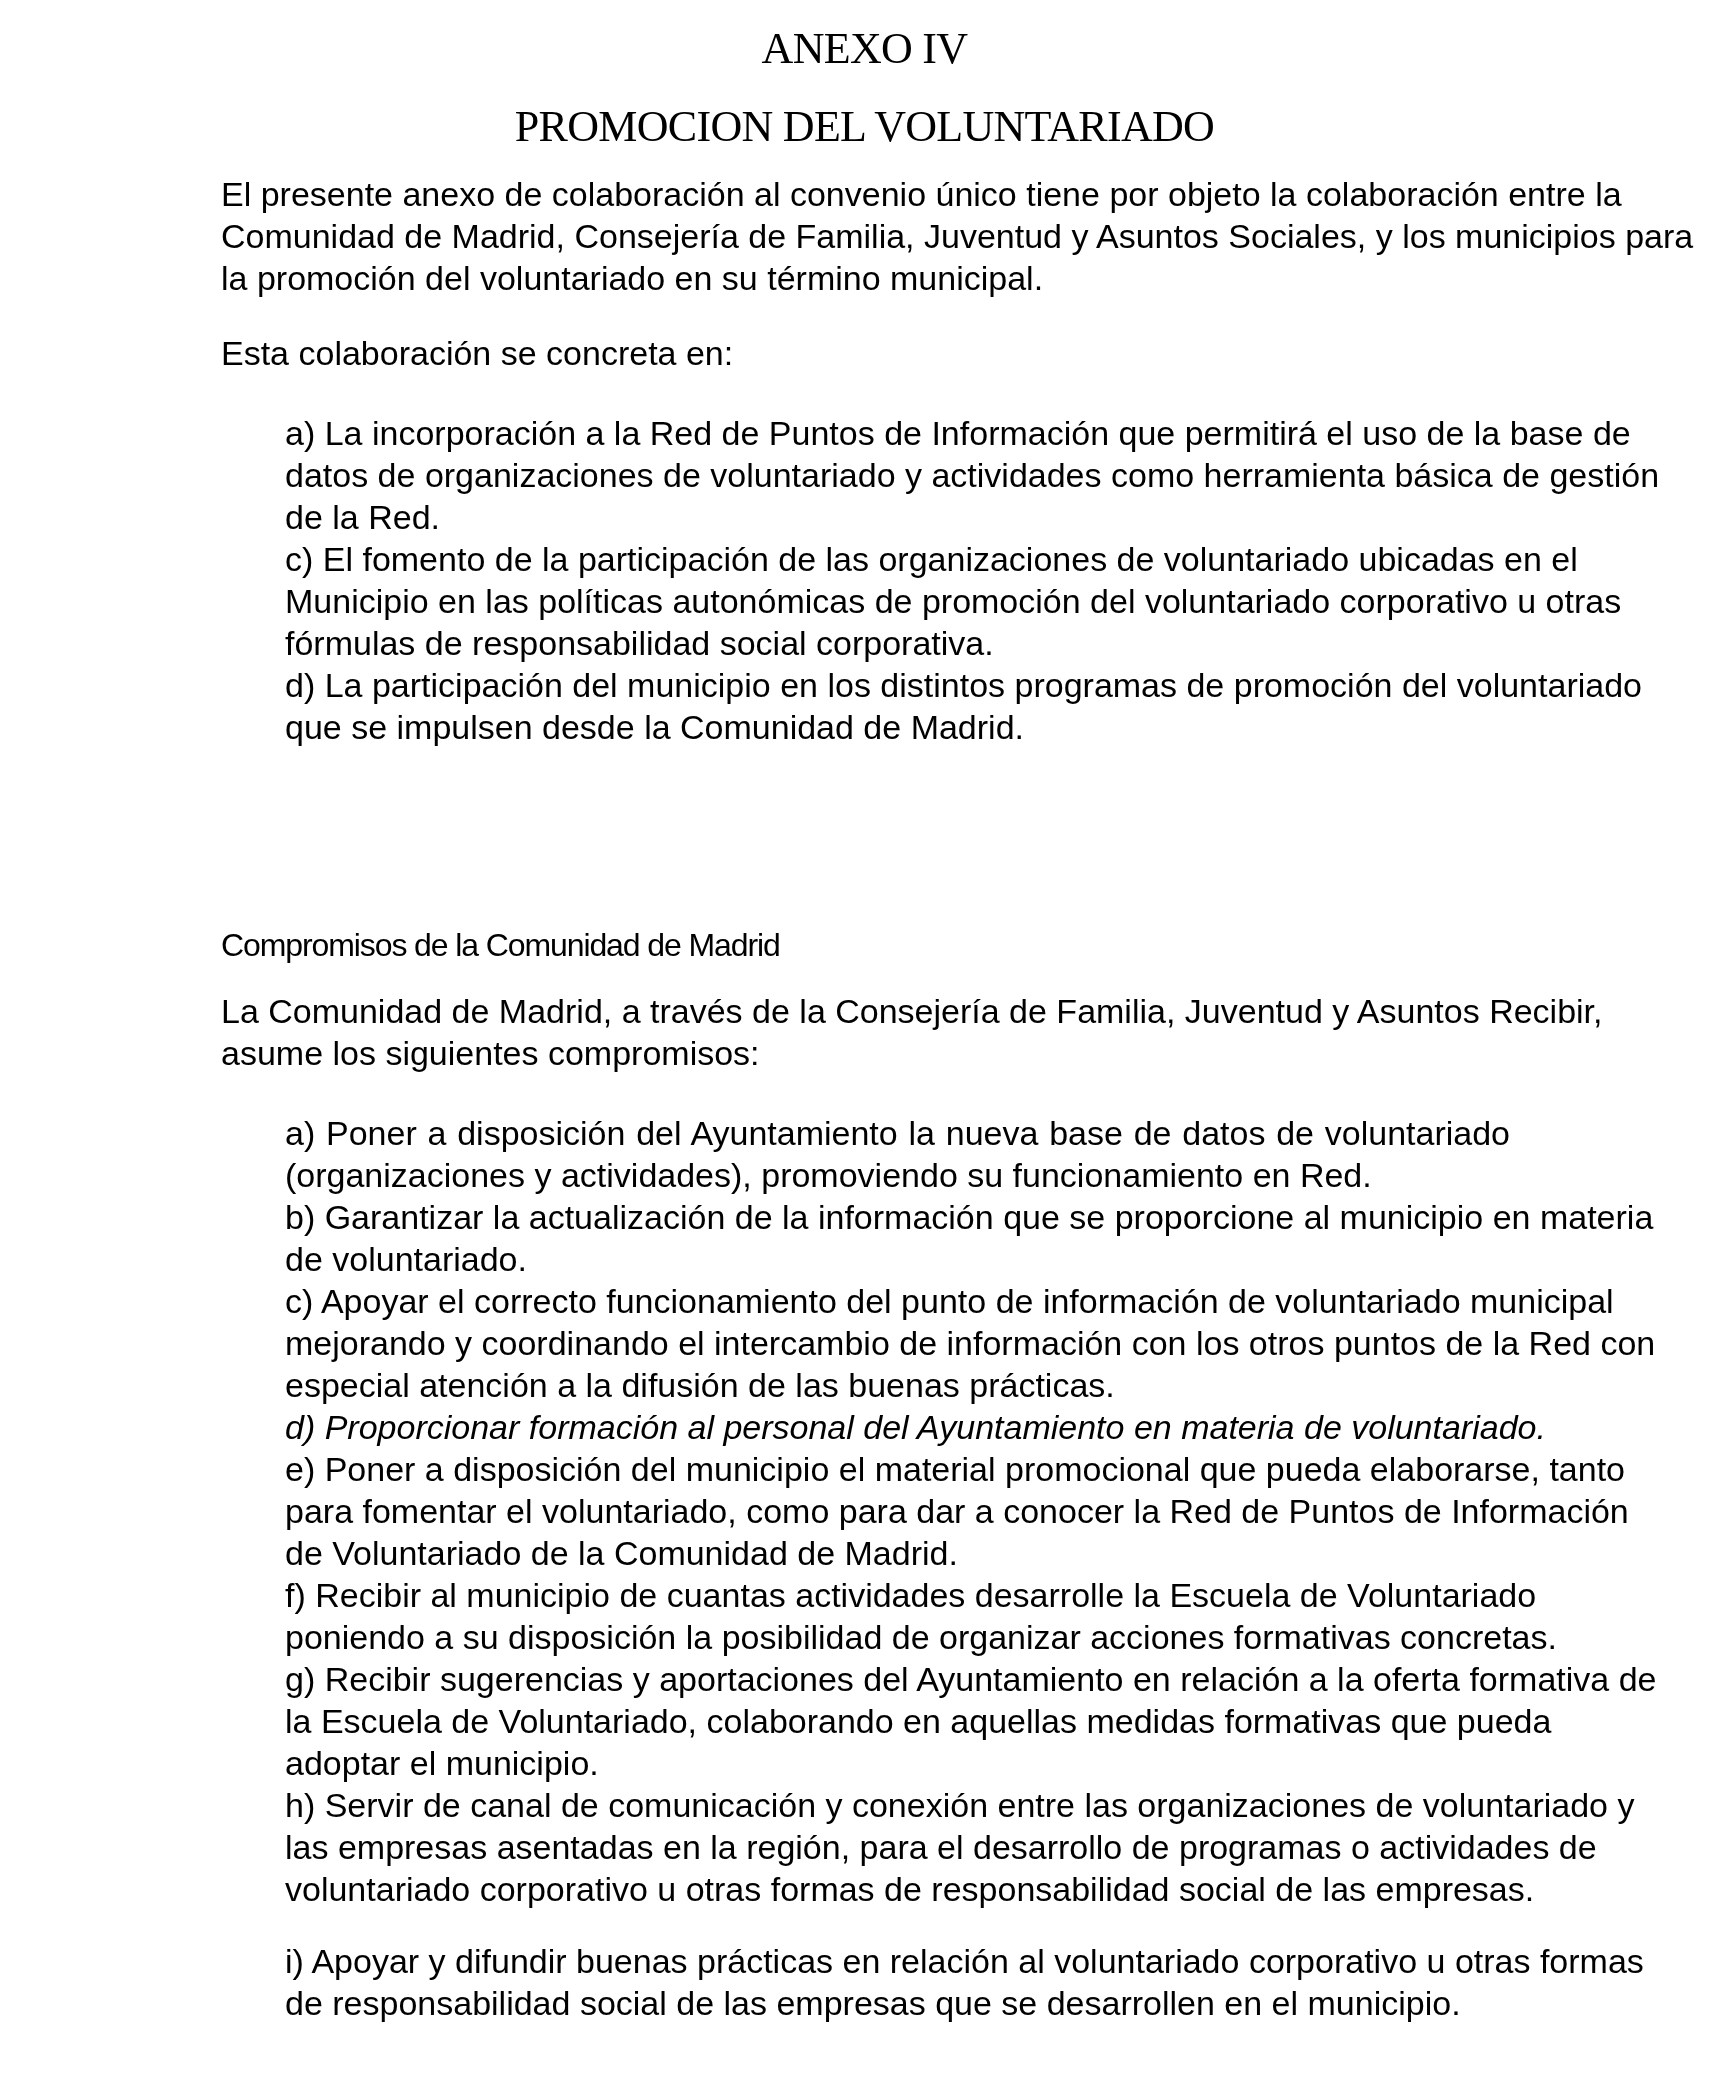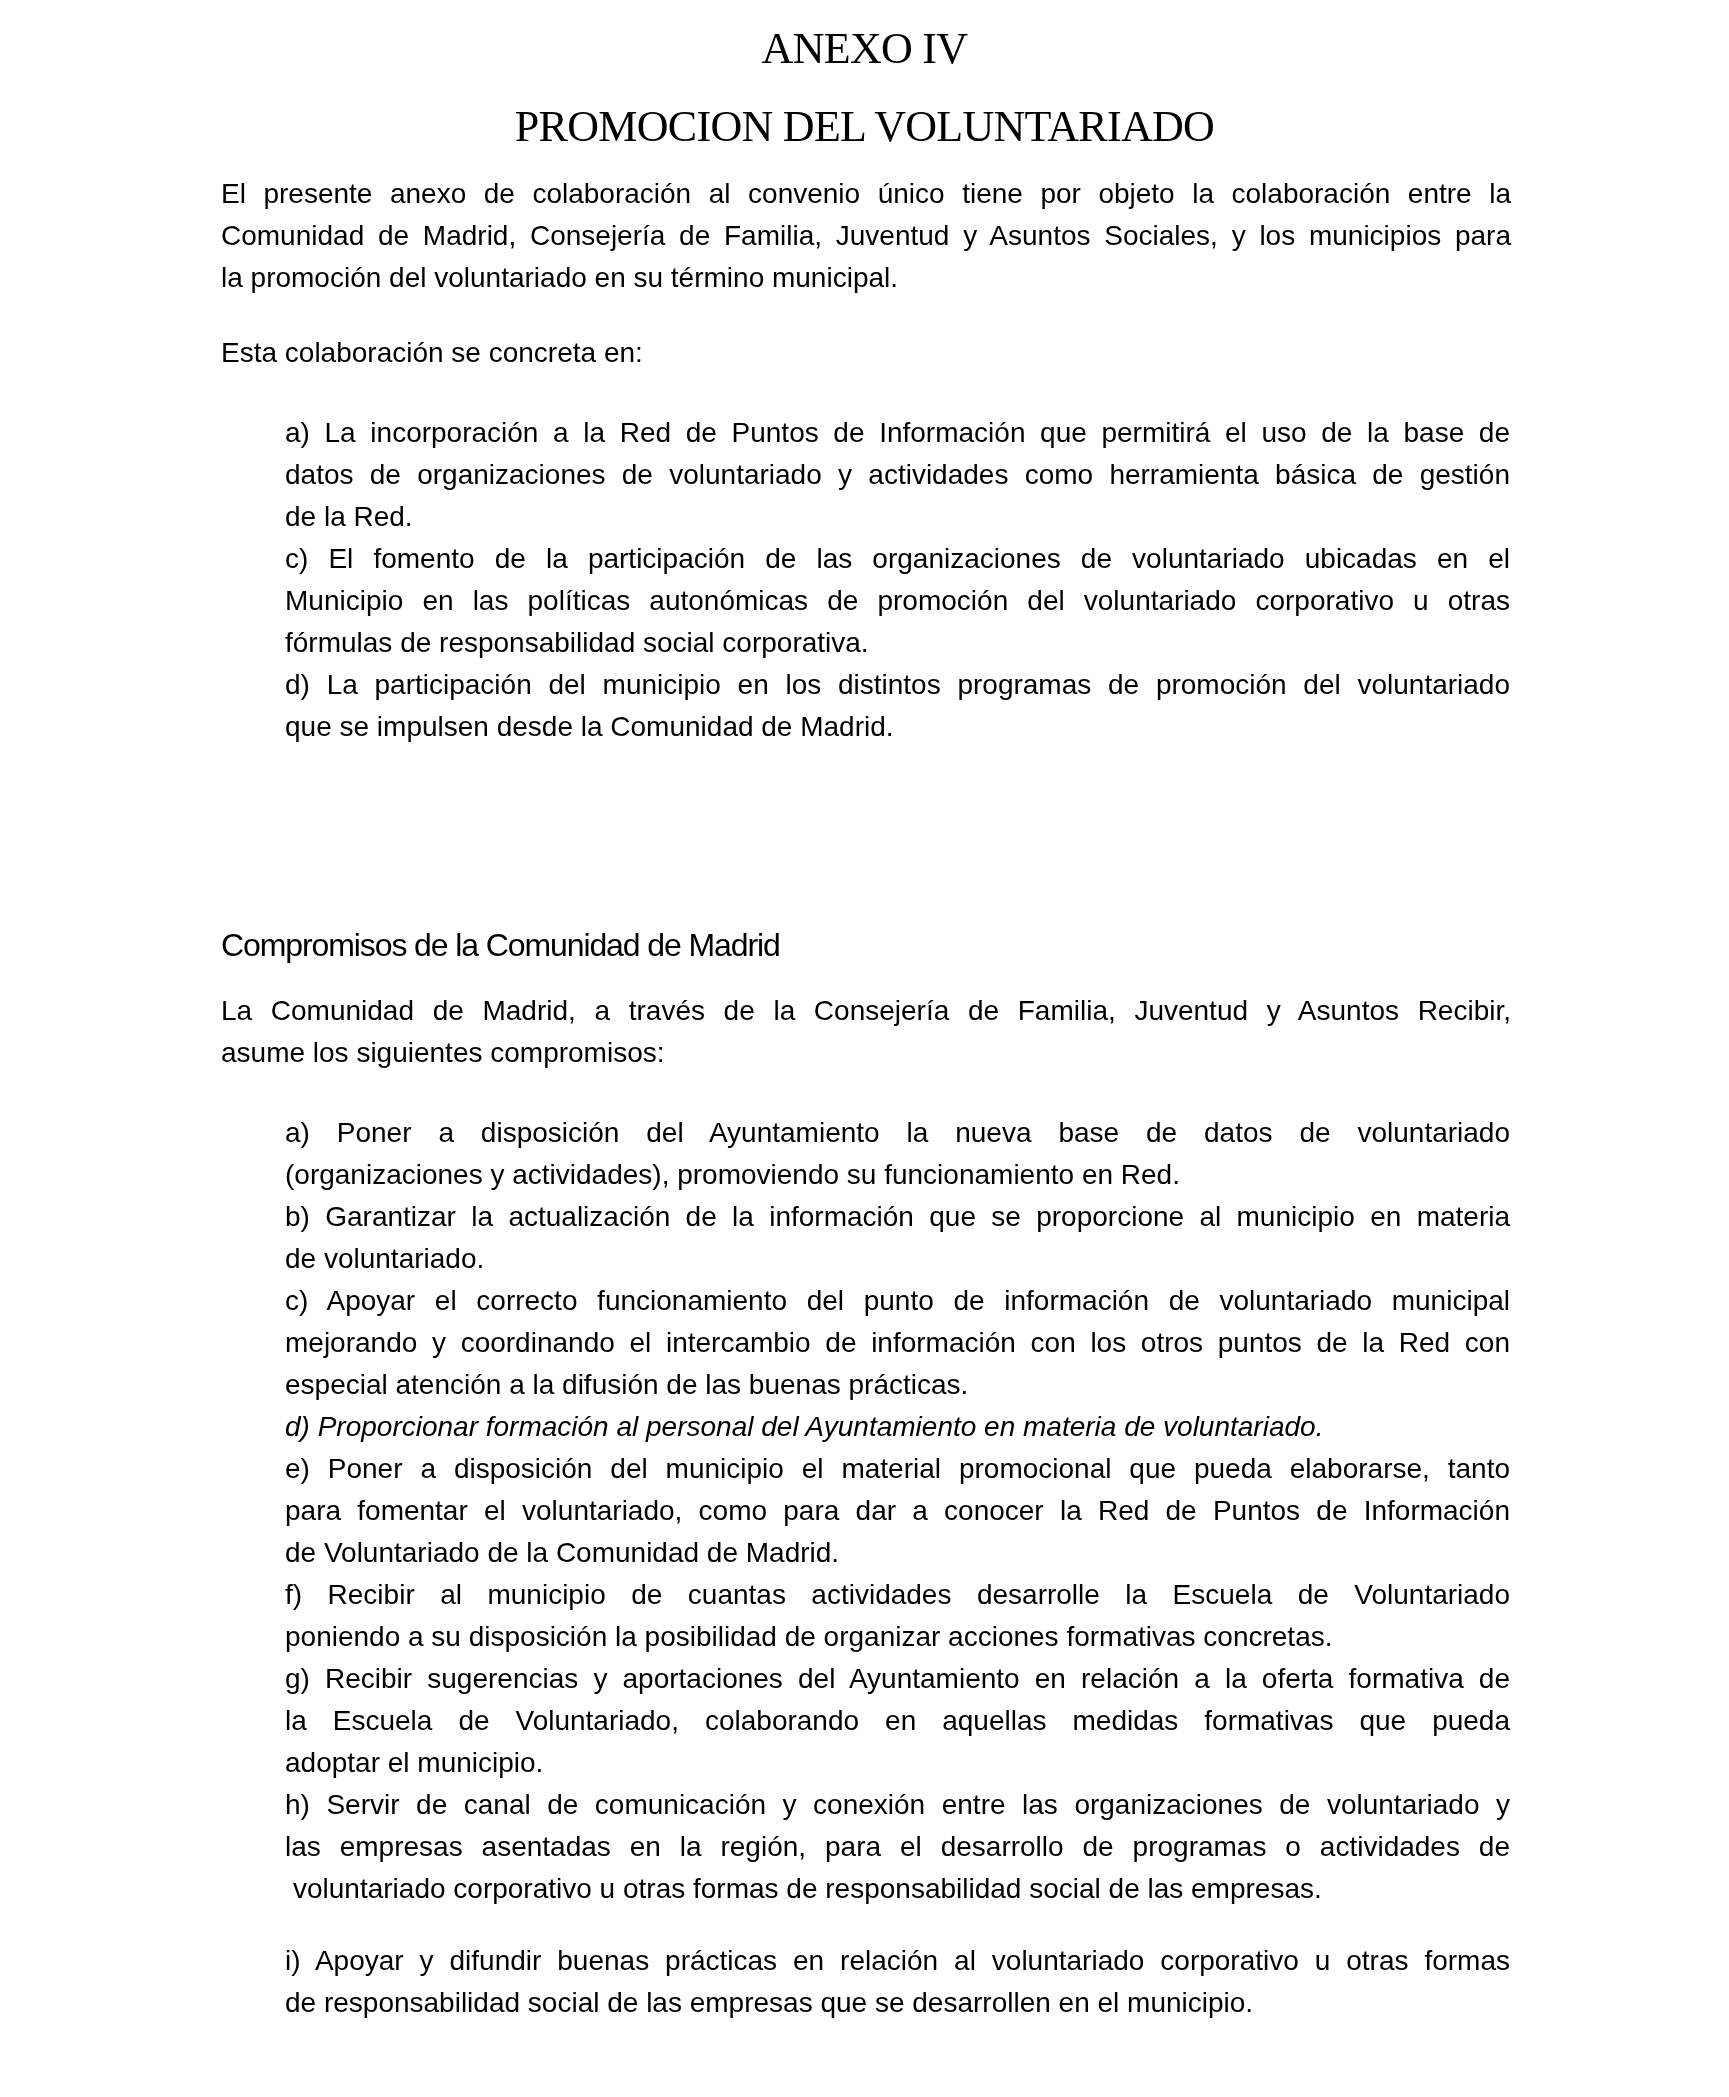--- a/index.html
+++ b/index.html
@@ -5,21 +5,21 @@
   html, body { margin: 0; padding: 0; background: #ffffff; }
   body { width: 1729px; height: 2097px; position: relative; overflow: hidden;
          font-family: "Liberation Sans", "DejaVu Sans", sans-serif; color: #000000; }
   .title { position: absolute; left: 0; width: 1729px; text-align: center;
            font-size: 44px; line-height: 51px; height: 51px; letter-spacing: -0.7px; white-space: nowrap; font-family: Liberation Serif, serif; }
   .heading { position: absolute; left: 221px; font-size: 32px; line-height: 51px; height: 51px;
              letter-spacing: -1.1px; white-space: nowrap; }
   .block { position: absolute; }
   .body-block { left: 221px; width: 1290px; }
   .list-block { left: 285px; width: 1225px; }
-  .line { font-size: 28px; line-height: 42px; height: 42px; white-space: nowrap; overflow: visible;
+  .line { font-size: 34px; line-height: 42px; height: 42px; white-space: nowrap; overflow: visible;
           text-align: justify; text-align-last: justify; }
   .line.last { text-align: left; text-align-last: left; }
   .para + .para { margin-top: 0; }
 </style>
 </head>
 <body>
 
 <div class="title" style="top:23.4px;">ANEXO IV</div>
 <div class="title" style="top:101px;">PROMOCION DEL VOLUNTARIADO</div>
 
@@ -84,21 +84,21 @@
     <div class="line last" style="display: block;">poniendo a su disposición la posibilidad de organizar acciones formativas concretas.</div>
   </div>
   <div class="para">
     <div class="line" style="display: block;">g) Recibir sugerencias y aportaciones del Ayuntamiento en relación a la oferta formativa de</div>
     <div class="line" style="display: block;">la Escuela de Voluntariado, colaborando en aquellas medidas formativas que pueda</div>
     <div class="line last" style="display: block;">adoptar el municipio.</div>
   </div>
   <div class="para">
     <div class="line" style="display: block;">h) Servir de canal de comunicación y conexión entre las organizaciones de voluntariado y</div>
     <div class="line" style="display: block;">las empresas asentadas en la región, para el desarrollo de programas o actividades de</div>
-    <div class="line last" style="display: block; margin-left: 8px;">voluntariado corporativo u otras formas de responsabilidad social de las empresas.</div>
+    <div class="line last" style="display: block;">voluntariado corporativo u otras formas de responsabilidad social de las empresas.</div>
   </div>
 </div>
 
 <div class="block list-block" style="top:1940px;">
   <div class="para">
     <div class="line" style="display: block;">i) Apoyar y difundir buenas prácticas en relación al voluntariado corporativo u otras formas</div>
     <div class="line last" style="display: block;">de responsabilidad social de las empresas que se desarrollen en el municipio.</div>
   </div>
 </div>
 

